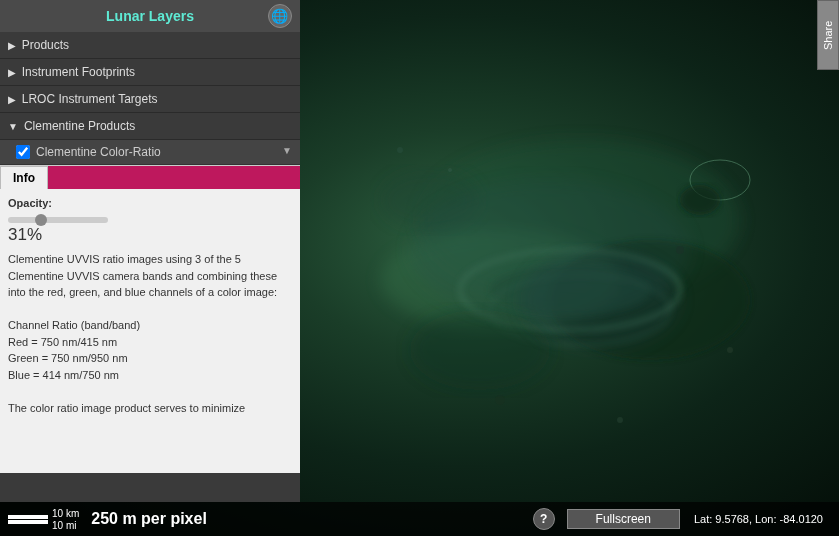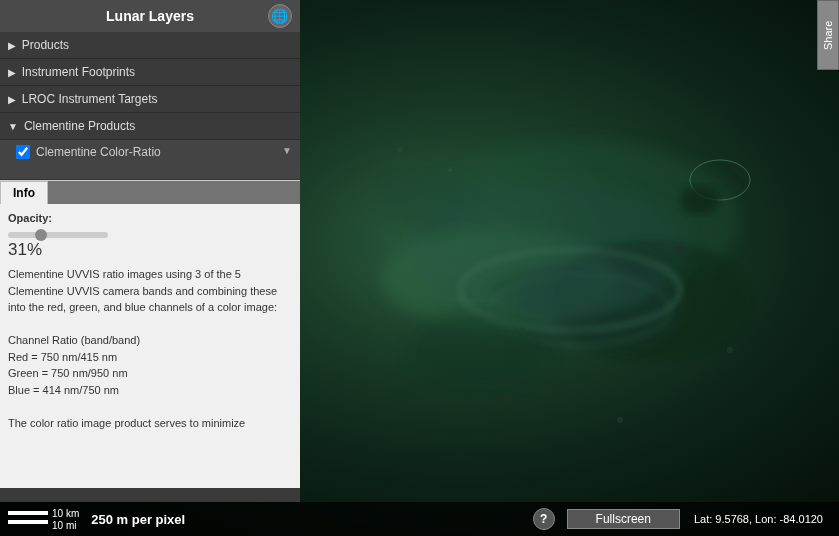--- a/index.html
+++ b/index.html
@@ -79,21 +79,21 @@
       left: 0;
       width: 300px;
       height: 490px;
       z-index: 20;
       display: flex;
       flex-direction: column;
     }
 
     .sidebar-header {
       background: #4a4a4a;
-      color: #ffffff;
+      color: #5eead4;
       text-align: center;
       padding: 8px 0;
       font-size: 14px;
       font-weight: bold;
       display: flex;
       align-items: center;
       justify-content: center;
       position: relative;
     }
 
@@ -137,21 +137,21 @@
       background: #3a3a3a;
     }
     .layer-group-header .arrow {
       margin-right: 6px;
       font-size: 10px;
     }
 
     .layer-item {
       display: flex;
       align-items: flex-start;
-      padding: 5px 8px 20px 16px;
+      padding: 5px 8px 5px 16px;
       color: #ccc;
       font-size: 12px;
       background: #444;
       border-bottom: 1px solid #333;
     }
 
     .layer-checkbox {
       width: 14px;
       height: 14px;
       margin-right: 6px;
@@ -165,21 +165,21 @@
     }
 
     
     .info-panel {
       background: #f0f0f0;
       border-top: 1px solid #ccc;
     }
 
     .info-tabs {
       display: flex;
-      background: #737373;
+      background: #be185d;
     }
     .info-tab {
       padding: 4px 12px;
       cursor: pointer;
       font-size: 12px;
       border: 1px solid #bbb;
       border-bottom: none;
       background: #e8e8e8;
     }
     .info-tab.active {
@@ -253,21 +253,21 @@
 
     .scale-box {
       display: flex;
       flex-direction: column;
       margin-left: 8px;
       font-size: 10px;
     }
 
     .scale-bar-km {
       display: flex;
-      align-items: center;
+      align-items: flex-end;
       margin-bottom: 1px;
     }
     .scale-bar-km .bar {
       width: 40px;
       height: 4px;
       background: #fff;
       border: 1px solid #fff;
       margin-right: 4px;
     }
     .scale-bar-mi {
@@ -277,21 +277,21 @@
     .scale-bar-mi .bar {
       width: 40px;
       height: 4px;
       background: #fff;
       border: 1px solid #fff;
       margin-right: 4px;
     }
 
     .resolution-text {
       margin-left: 12px;
-      font-size: 13px;
+      font-size: 16px;
       font-weight: bold;
     }
 
     .help-btn {
       margin-left: auto;
       width: 22px;
       height: 22px;
       background: #555;
       border: 1px solid #888;
       border-radius: 11px;

